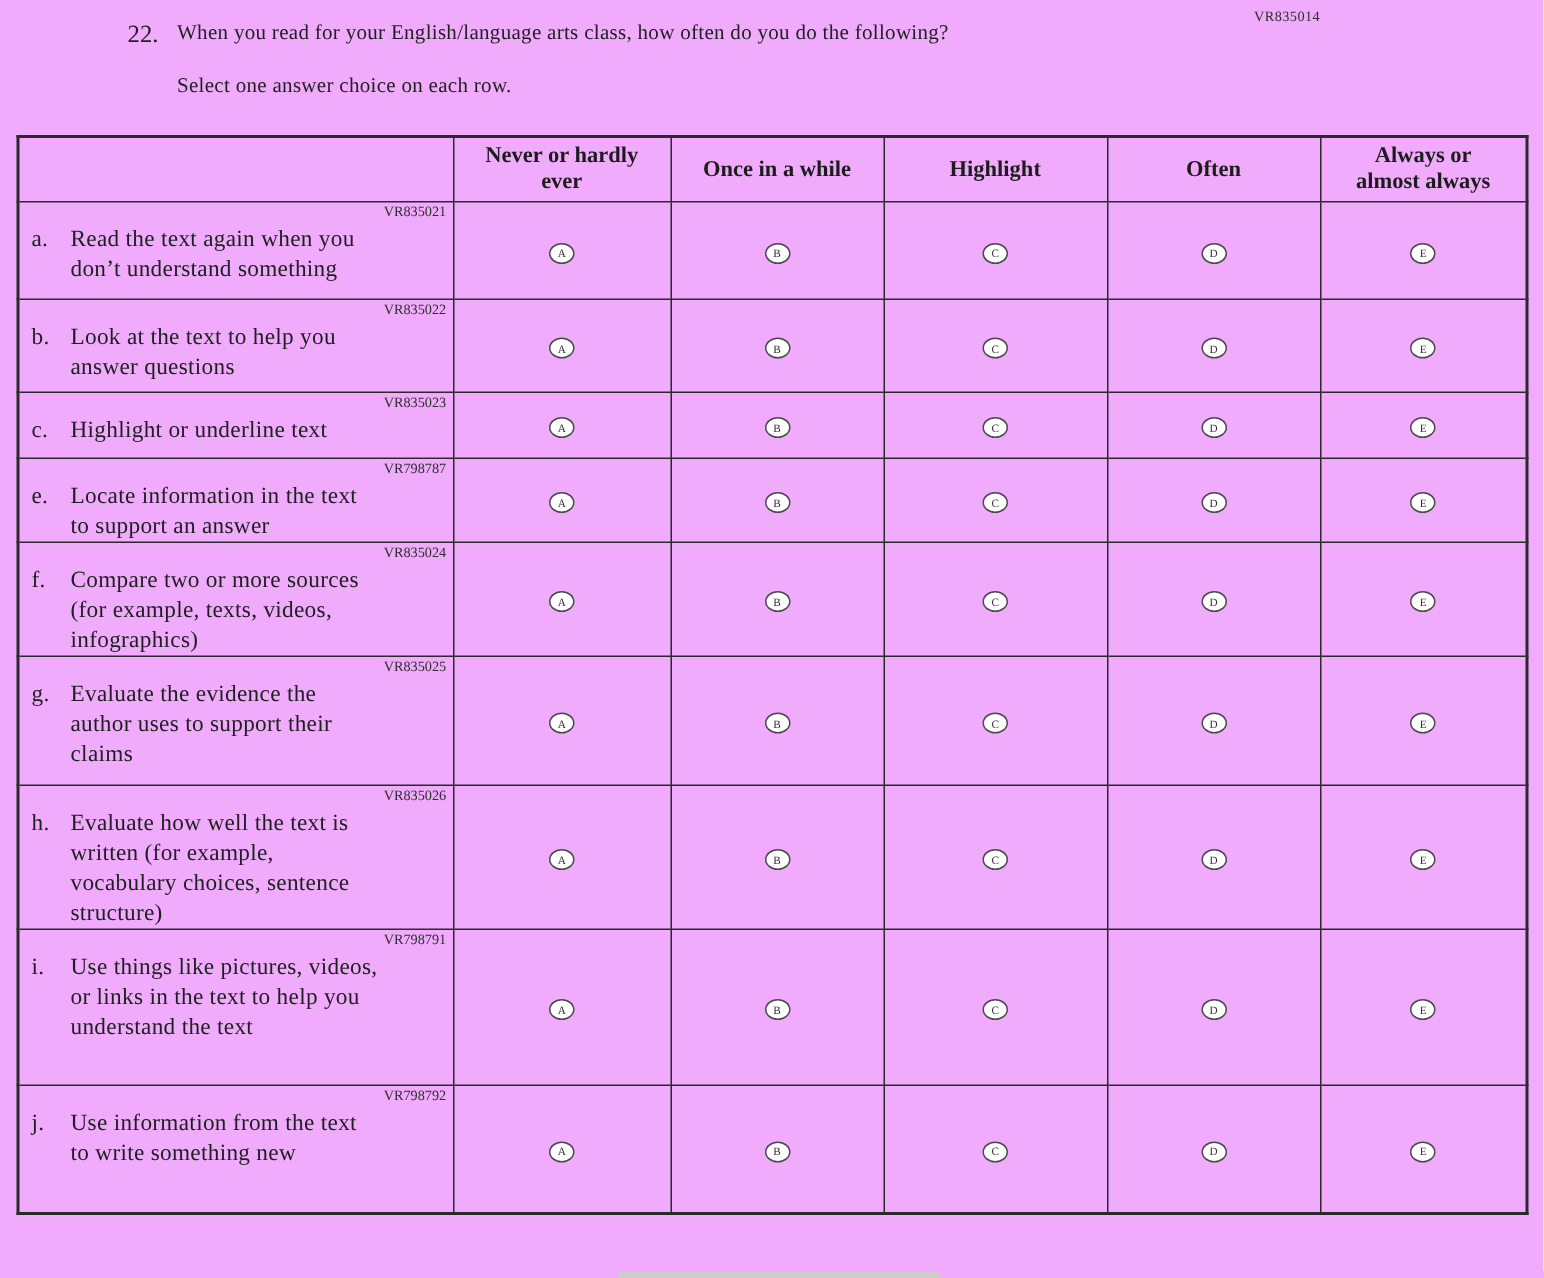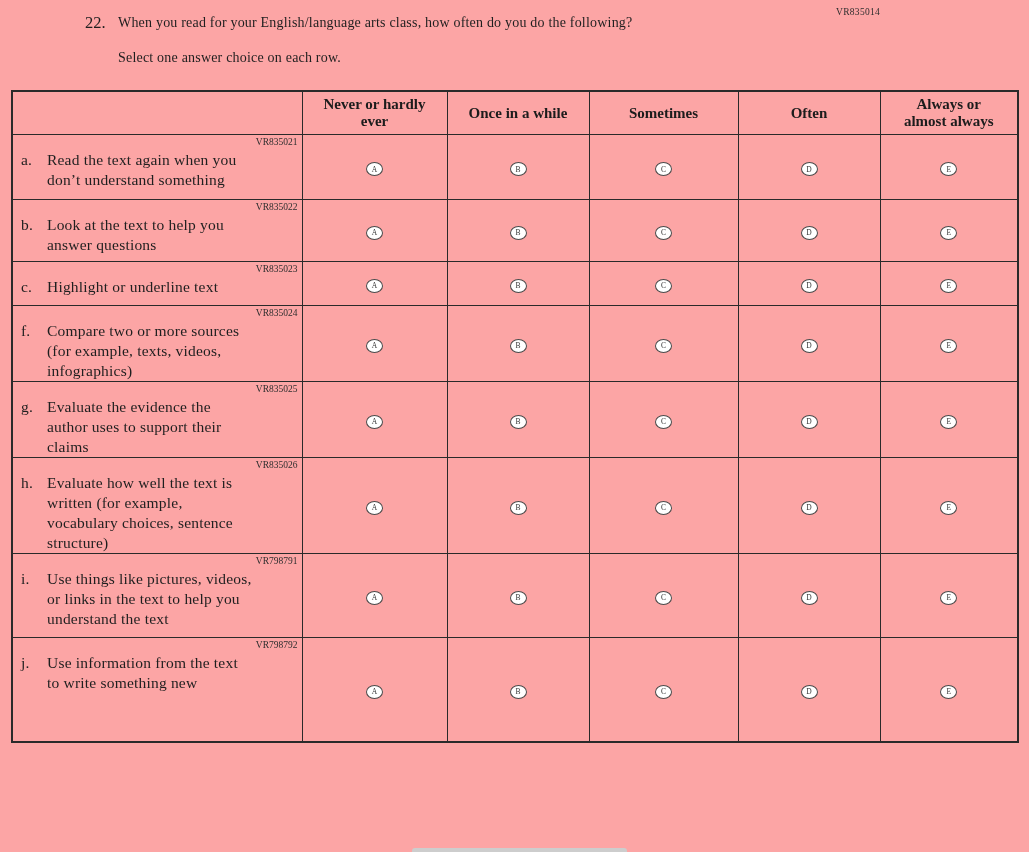--- a/index.html
+++ b/index.html
@@ -1,19 +1,19 @@
 <!DOCTYPE html>
 <html><head>
 <meta charset="utf-8">
 <style>
   html, body { margin:0; padding:0; background:#ffffff; }
   .page {
     position:relative;
     width:1029px; height:852px;
-    background:#fca5a5;
+    background:#f0abfc;
     overflow:hidden;
     font-family:"Liberation Serif","DejaVu Serif",serif;
     color:#1f1f1f;
   }
   
   .pagecode {
     position:absolute; left:836px; top:7px;
     font-size:9.5px; letter-spacing:0.3px; color:#2e2e2e;
   }
   
@@ -95,21 +95,21 @@
         <col style="width:149px">
         <col style="width:142px">
         <col style="width:138px">
     </colgroup>
     <thead>
       <tr>
         <th></th>
         <th>Never or hardly
 ever</th>
         <th>Once in a while</th>
-        <th>Sometimes</th>
+        <th>Highlight</th>
         <th>Often</th>
         <th>Always or
 almost always</th>
       </tr>
     </thead>
     <tbody>
       <tr>
         <td class="lc">
           <div class="vr">VR835021</div>
           <div class="lbl">
@@ -138,20 +138,35 @@
         <td class="oc"><span class="bubble">C</span></td>
         <td class="oc"><span class="bubble">D</span></td>
         <td class="oc"><span class="bubble">E</span></td>
       </tr>
       <tr>
         <td class="lc">
           <div class="vr">VR835023</div>
           <div class="lbl">
               <span class="ltr">c.</span>
               <span class="txt">Highlight or underline text</span>
+            </div>
+        </td>
+        <td class="oc"><span class="bubble">A</span></td>
+        <td class="oc"><span class="bubble">B</span></td>
+        <td class="oc"><span class="bubble">C</span></td>
+        <td class="oc"><span class="bubble">D</span></td>
+        <td class="oc"><span class="bubble">E</span></td>
+      </tr>
+      <tr>
+        <td class="lc">
+          <div class="vr">VR798787</div>
+          <div class="lbl">
+              <span class="ltr">e.</span>
+              <span class="txt">Locate information in the text
+to support an answer</span>
             </div>
         </td>
         <td class="oc"><span class="bubble">A</span></td>
         <td class="oc"><span class="bubble">B</span></td>
         <td class="oc"><span class="bubble">C</span></td>
         <td class="oc"><span class="bubble">D</span></td>
         <td class="oc"><span class="bubble">E</span></td>
       </tr>
       <tr>
         <td class="lc">

